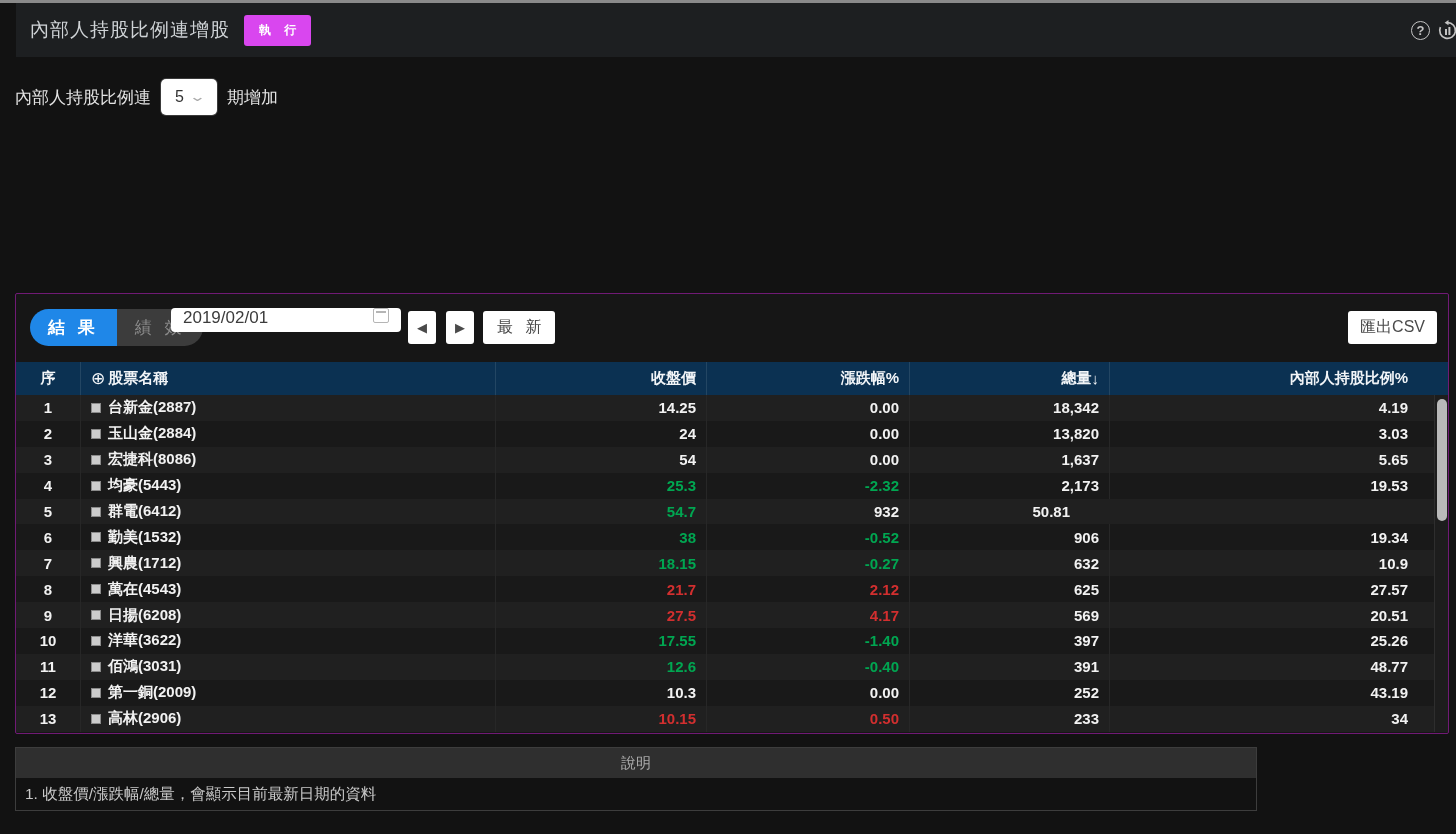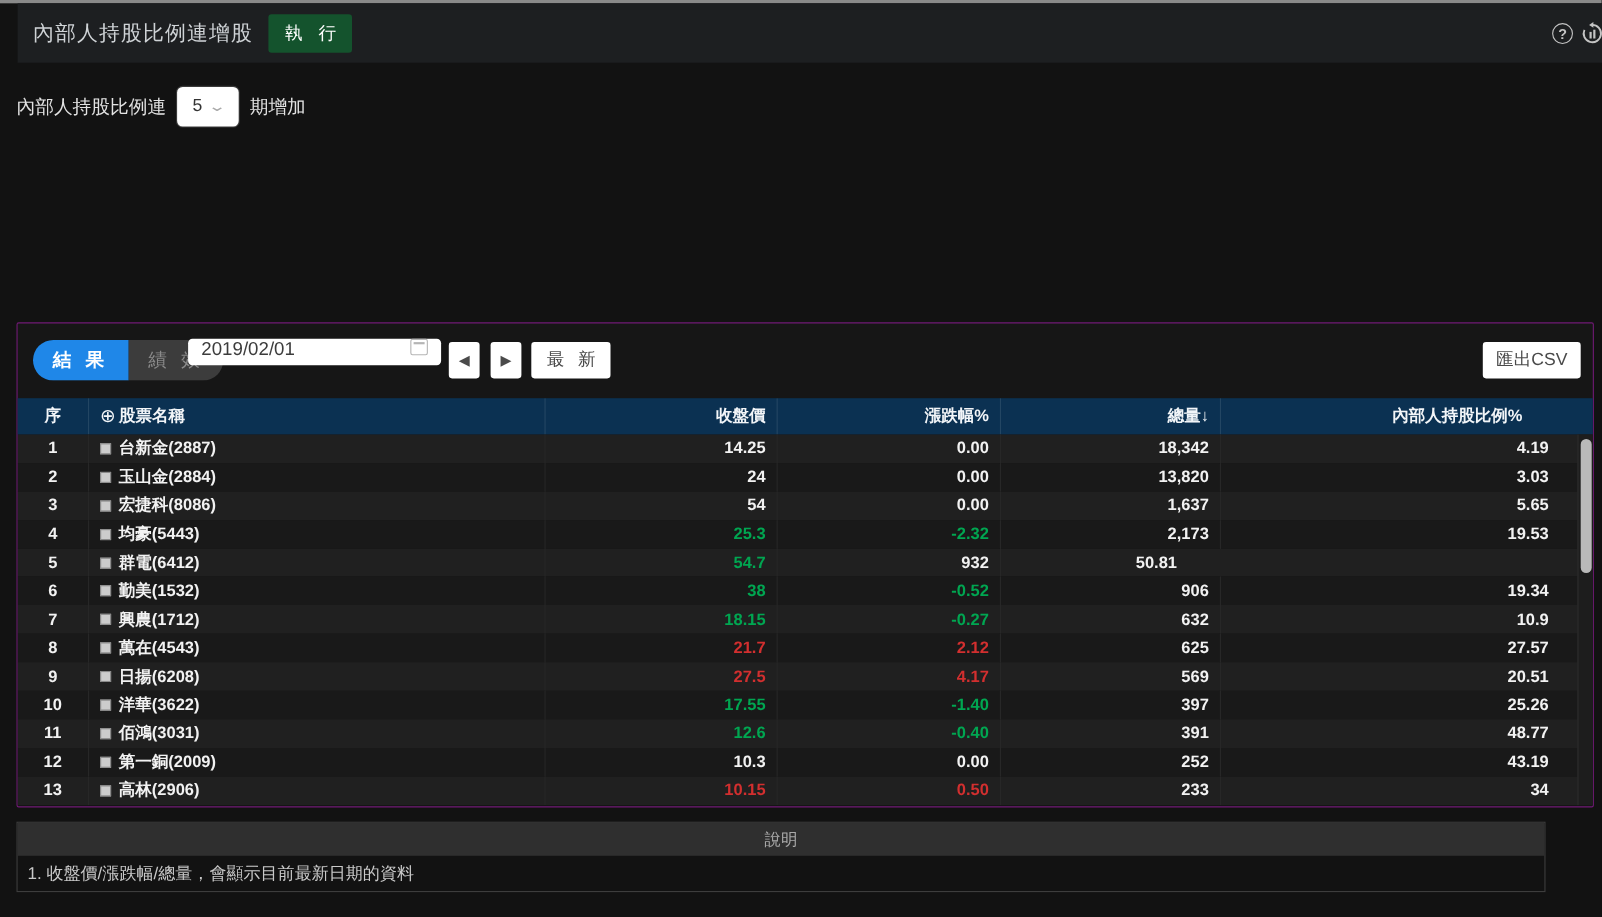--- a/index.html
+++ b/index.html
@@ -3,21 +3,21 @@
 <meta charset="utf-8">
 <style>
   * { margin:0; padding:0; box-sizing:border-box; }
   html,body { width:1456px; height:834px; overflow:hidden; background:#121212;
     font-family:"Liberation Sans","DejaVu Sans",sans-serif; }
 
   .top-strip { position:absolute; left:0; top:0; width:1456px; height:3px; background:#8a8a8a; }
   .top-bar { position:absolute; left:16px; top:3px; width:1456px; height:54px; background:#1d1f21;
     display:flex; align-items:center; padding:0 14px; }
   .app-title { color:#cfd3d6; font-size:19px; letter-spacing:1px; }
-  .run-btn { margin-left:14px; background:#14532d; color:#ffffff; font-size:16px; font-weight:400;
+  .run-btn { margin-left:14px; background:#d946ef; color:#ffffff; font-size:12px; font-weight:700;
     letter-spacing:5px; padding:7px 10px 7px 15px; border-radius:3px; border:none; cursor:pointer; }
   .top-icons { margin-left:auto; display:flex; align-items:center; gap:7px; }
   .help-circle { width:19px; height:19px; border:1.6px solid #c4c4c4; border-radius:50%;
     color:#c4c4c4; font-size:13px; font-weight:700; display:flex; align-items:center; justify-content:center; }
 
   .filter-row { position:absolute; left:15px; top:78px; height:38px; display:flex; align-items:center; gap:10px; }
   .filter-label { color:#e3e3e3; font-size:17px; }
   .period-select { width:56px; height:36px; background:#ffffff; border-radius:5px; display:flex;
     align-items:center; justify-content:center; gap:8px; cursor:pointer; box-shadow:0 0 0 1px #3a3a3a; }
   .period-value { color:#333; font-size:16px; }
@@ -44,41 +44,41 @@
   .export-btn { position:absolute; right:11px; top:17px; height:33px; background:#ffffff; border:none;
     border-radius:3px; color:#4a4a4a; font-size:16px; padding:0 12px; cursor:pointer; }
 
   .grid-row { display:grid; grid-template-columns:65px 415px 211px 203px 200px 1fr; }
   .thead { height:33px; background:#0b3152; color:#f2f5f8; font-weight:700; font-size:15px; }
   .thead > div { display:flex; align-items:center; border-right:1px solid rgba(255,255,255,0.10); }
   .thead > div:last-child { border-right:none; }
   .th-seq { justify-content:center; }
   .th-name { padding-left:10px; gap:3px; }
   .th-num { justify-content:flex-end; padding-right:10px; }
-  .th-ratio { justify-content:flex-end; padding-right:64px; }
+  .th-ratio { justify-content:flex-end; padding-right:40px; }
   .plus-circle { font-size:17px; font-weight:400; }
 
   .tbody { position:relative; height:337px; overflow:hidden; }
   .trow { height:25.9px; font-size:15px; font-weight:700; color:#f2f2f2; cursor:pointer; }
   .trow:nth-child(odd) { background:#202020; }
   .trow:nth-child(even) { background:#191919; }
   .trow > div { display:flex; align-items:center; border-right:1px solid #272727; overflow:hidden; }
   .trow > div:last-child { border-right:none; }
   .td-seq { justify-content:center; }
   .td-name { padding-left:10px; gap:7px; }
   .td-num { justify-content:flex-end; padding-right:10px; }
   .td-ratio { justify-content:flex-end; padding-right:40px; }
   .checkbox-sq { width:10px; height:10px; background:#cccccc; border:1px solid #8a8a8a; flex:none; }
   .c-white { color:#f2f2f2; } .c-green { color:#00a651; } .c-red { color:#d22f2f; }
 
   .scroll-track { position:absolute; right:0; top:101px; width:14px; height:337px; background:#1d1d1d;
     border-left:1px solid #2e2e2e; }
   .scroll-thumb { position:absolute; left:2px; top:4px; width:10px; height:122px; background:#b9b9b9; border-radius:5px; cursor:grab; }
 
-  .note-box { position:absolute; left:15px; top:747px; width:1390px; border:1px solid #3d3d3d; }
+  .note-box { position:absolute; left:15px; top:747px; width:1242px; border:1px solid #3d3d3d; }
   .note-header { height:30px; background:#2f2f2f; color:#a9a9a9; font-size:15px;
     display:flex; align-items:center; justify-content:center; cursor:pointer; }
   .note-body { height:32px; display:flex; align-items:center; padding-left:9px; color:#c9c9c9; font-size:15.5px; }
 </style>
 </head>
 <body>
 
 <div class="top-strip"></div>
 
 <div class="top-bar">

